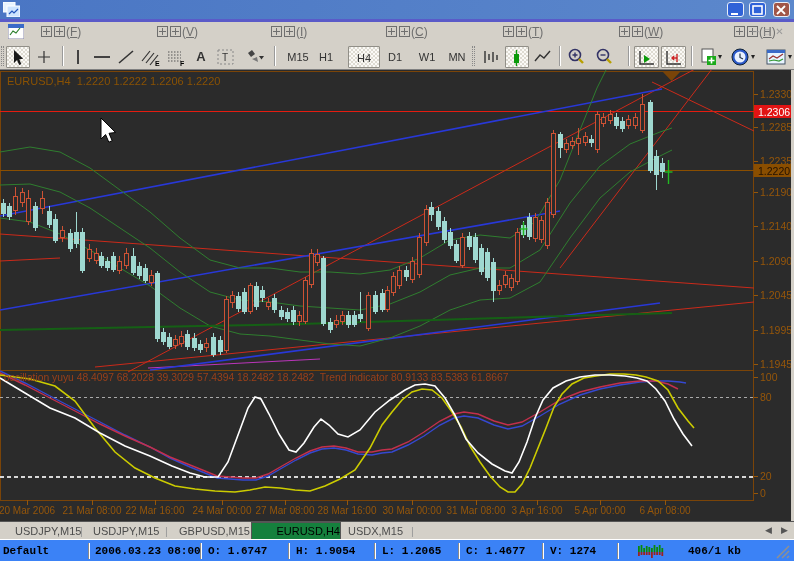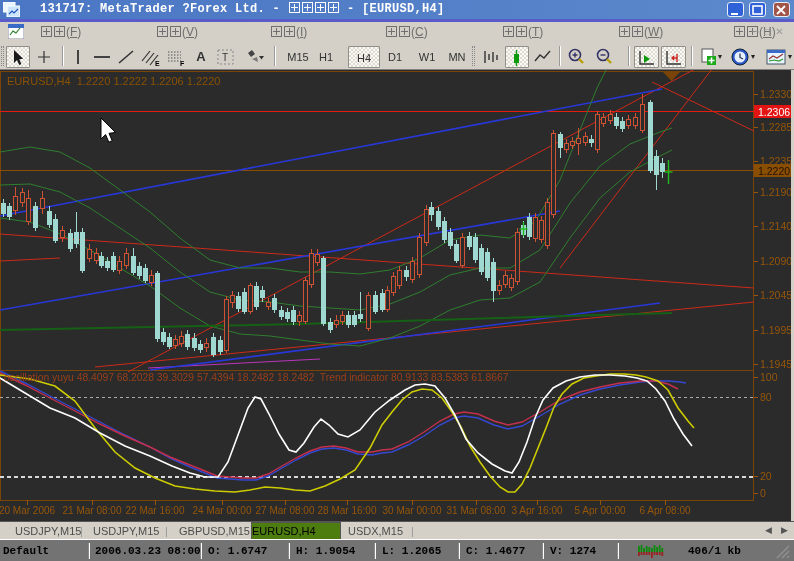--- a/index.html
+++ b/index.html
@@ -15,33 +15,32 @@
 #toolbar{left:0;top:41px;width:794px;height:29px;background:#d4d0c8;border-bottom:1px solid #808080}
 .tb{position:absolute;top:5px;height:22px}
 .sep{position:absolute;top:5px;width:2px;height:20px;border-left:1px solid #9a9a9a;border-right:1px solid #fff}
 .grip{position:absolute;top:5px;width:3px;height:20px;border-left:1px dotted #888;border-right:1px dotted #888}
 .pressed{background-image:conic-gradient(#fbfaf7 25%,#dedbd2 0 50%,#fbfaf7 0 75%,#dedbd2 0);background-size:4px 4px;border:1px solid #918f88;border-radius:1px}
 .tf{font-size:11px;color:#333;text-align:center;line-height:22px}
 #chartwrap{left:0;top:70px;width:794px;height:451px;background:#2b2b2b}
 #rframe{left:791px;top:70px;width:3px;height:451px;background:#d4d0c8}
 #tabbar{left:0;top:521px;width:794px;height:18px;background:#d4d0c8;border-top:1px solid #565656;font-size:11px;color:#4c4c4c}
 .tab{position:absolute;top:3px;white-space:nowrap}
-.atab{position:absolute;left:251px;top:0px;width:90px;height:18px;background:#4d7c0f;border:1px solid #555;border-bottom:none;color:#000;text-align:left;line-height:17px}
-#status{left:0;top:539px;width:794px;height:22px;background:#737373;border-top:1px solid #fff;font-family:"Liberation Mono",monospace;font-size:11px;font-weight:bold;color:#000}
+.atab{position:absolute;left:251px;top:0px;width:90px;height:18px;background:#15803d;border:1px solid #555;border-bottom:none;color:#000;text-align:right;line-height:17px}
+#status{left:0;top:539px;width:794px;height:22px;background:#3b82f6;border-top:1px solid #fff;font-family:"Liberation Mono",monospace;font-size:11px;font-weight:bold;color:#000}
 .sf{position:absolute;top:5px;white-space:nowrap}
 .sgroove{position:absolute;top:3px;height:16px;width:2px;border-left:1px solid #8a8a8a;border-right:1px solid #fff}
 </style></head><body>
 <div id="app">
     <div id="title" class="abs">
 <svg class="abs" style="left:3px;top:2px" width="17" height="15" viewBox="0 0 17 15">
         <rect x="0" y="0" width="12" height="10" fill="#e8f4ff" stroke="#fff"></rect>
         <rect x="4" y="4" width="13" height="11" fill="#cde4ff" stroke="#fff"></rect>
         <path d="M6,12 l3,-3 l2,2 l4,-4" stroke="#2255bb" stroke-width="1.2" fill="none"></path>
       </svg>
-<span class="txt">131717: MetaTrader ?Forex Ltd. - <span class="cj"></span><span class="cj"></span><span class="cj"></span><span class="cj"></span> - [EURUSD,H4]</span>
 <div class="wbtn" style="left:727px;background:#2f62d8"><svg width="15" height="13">
           <path d="M3,10 h7" stroke="#fff" stroke-width="2"></path>
         </svg></div>
 <div class="wbtn" style="left:749px;background:#2f62d8"><svg width="15" height="13">
           <rect x="3" y="2" width="9" height="8" fill="none" stroke="#fff" stroke-width="1.6"></rect>
         </svg></div>
 <div class="wbtn" style="left:773px;background:#a05548"><svg width="15" height="13">
           <path d="M3,2 L11,10 M11,2 L3,10" stroke="#fff" stroke-width="1.8"></path>
         </svg></div>
 </div>

